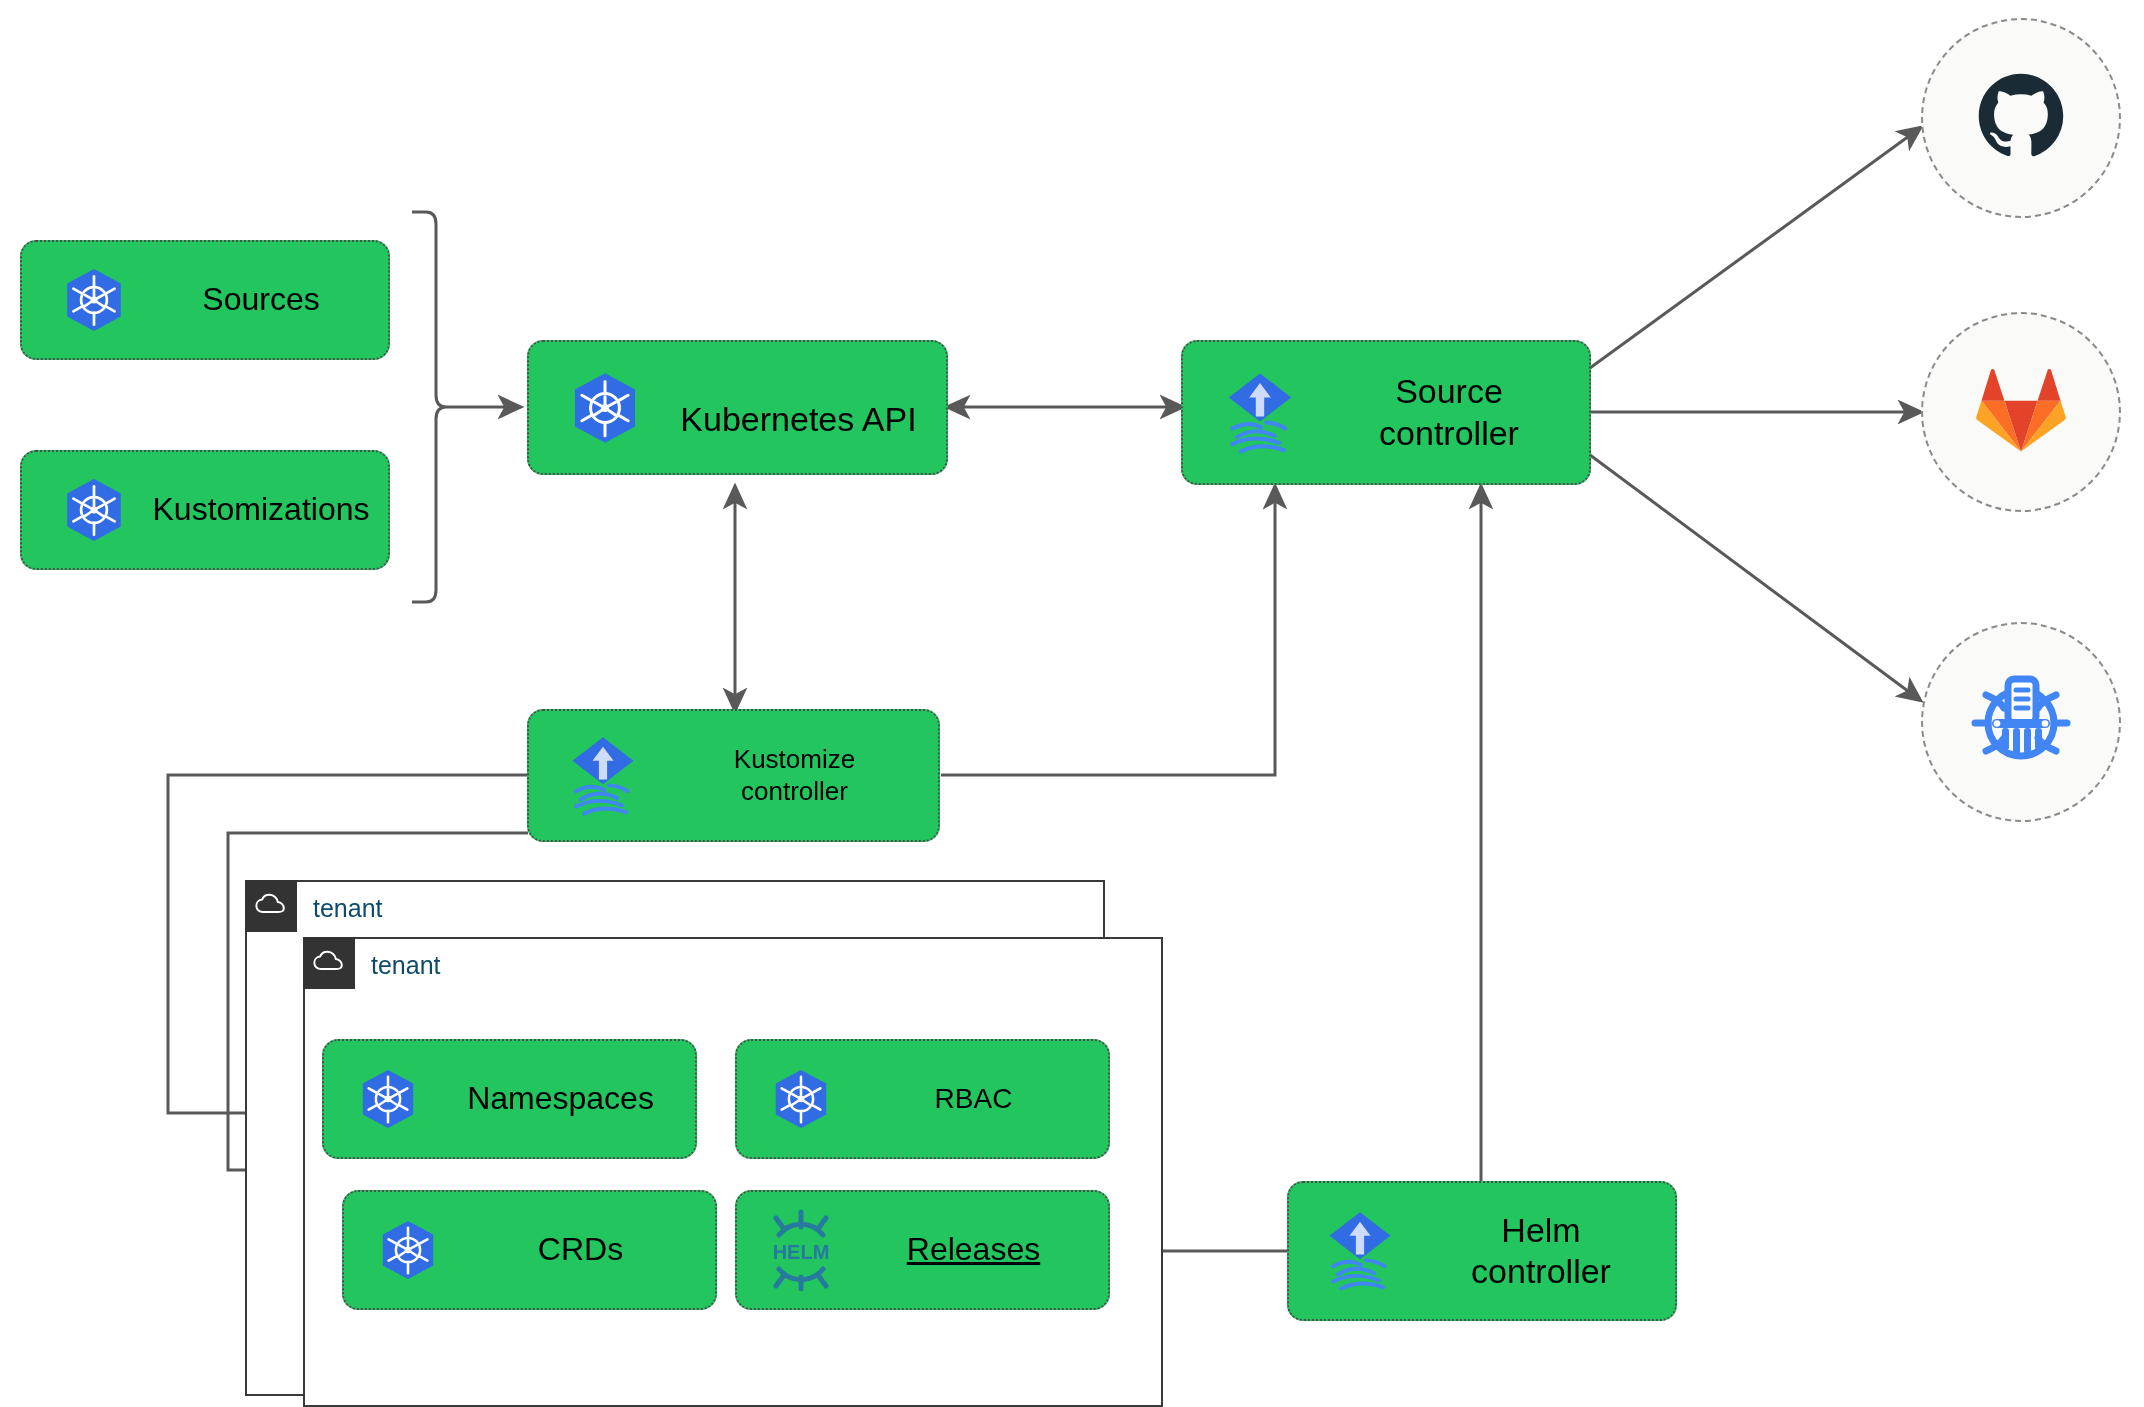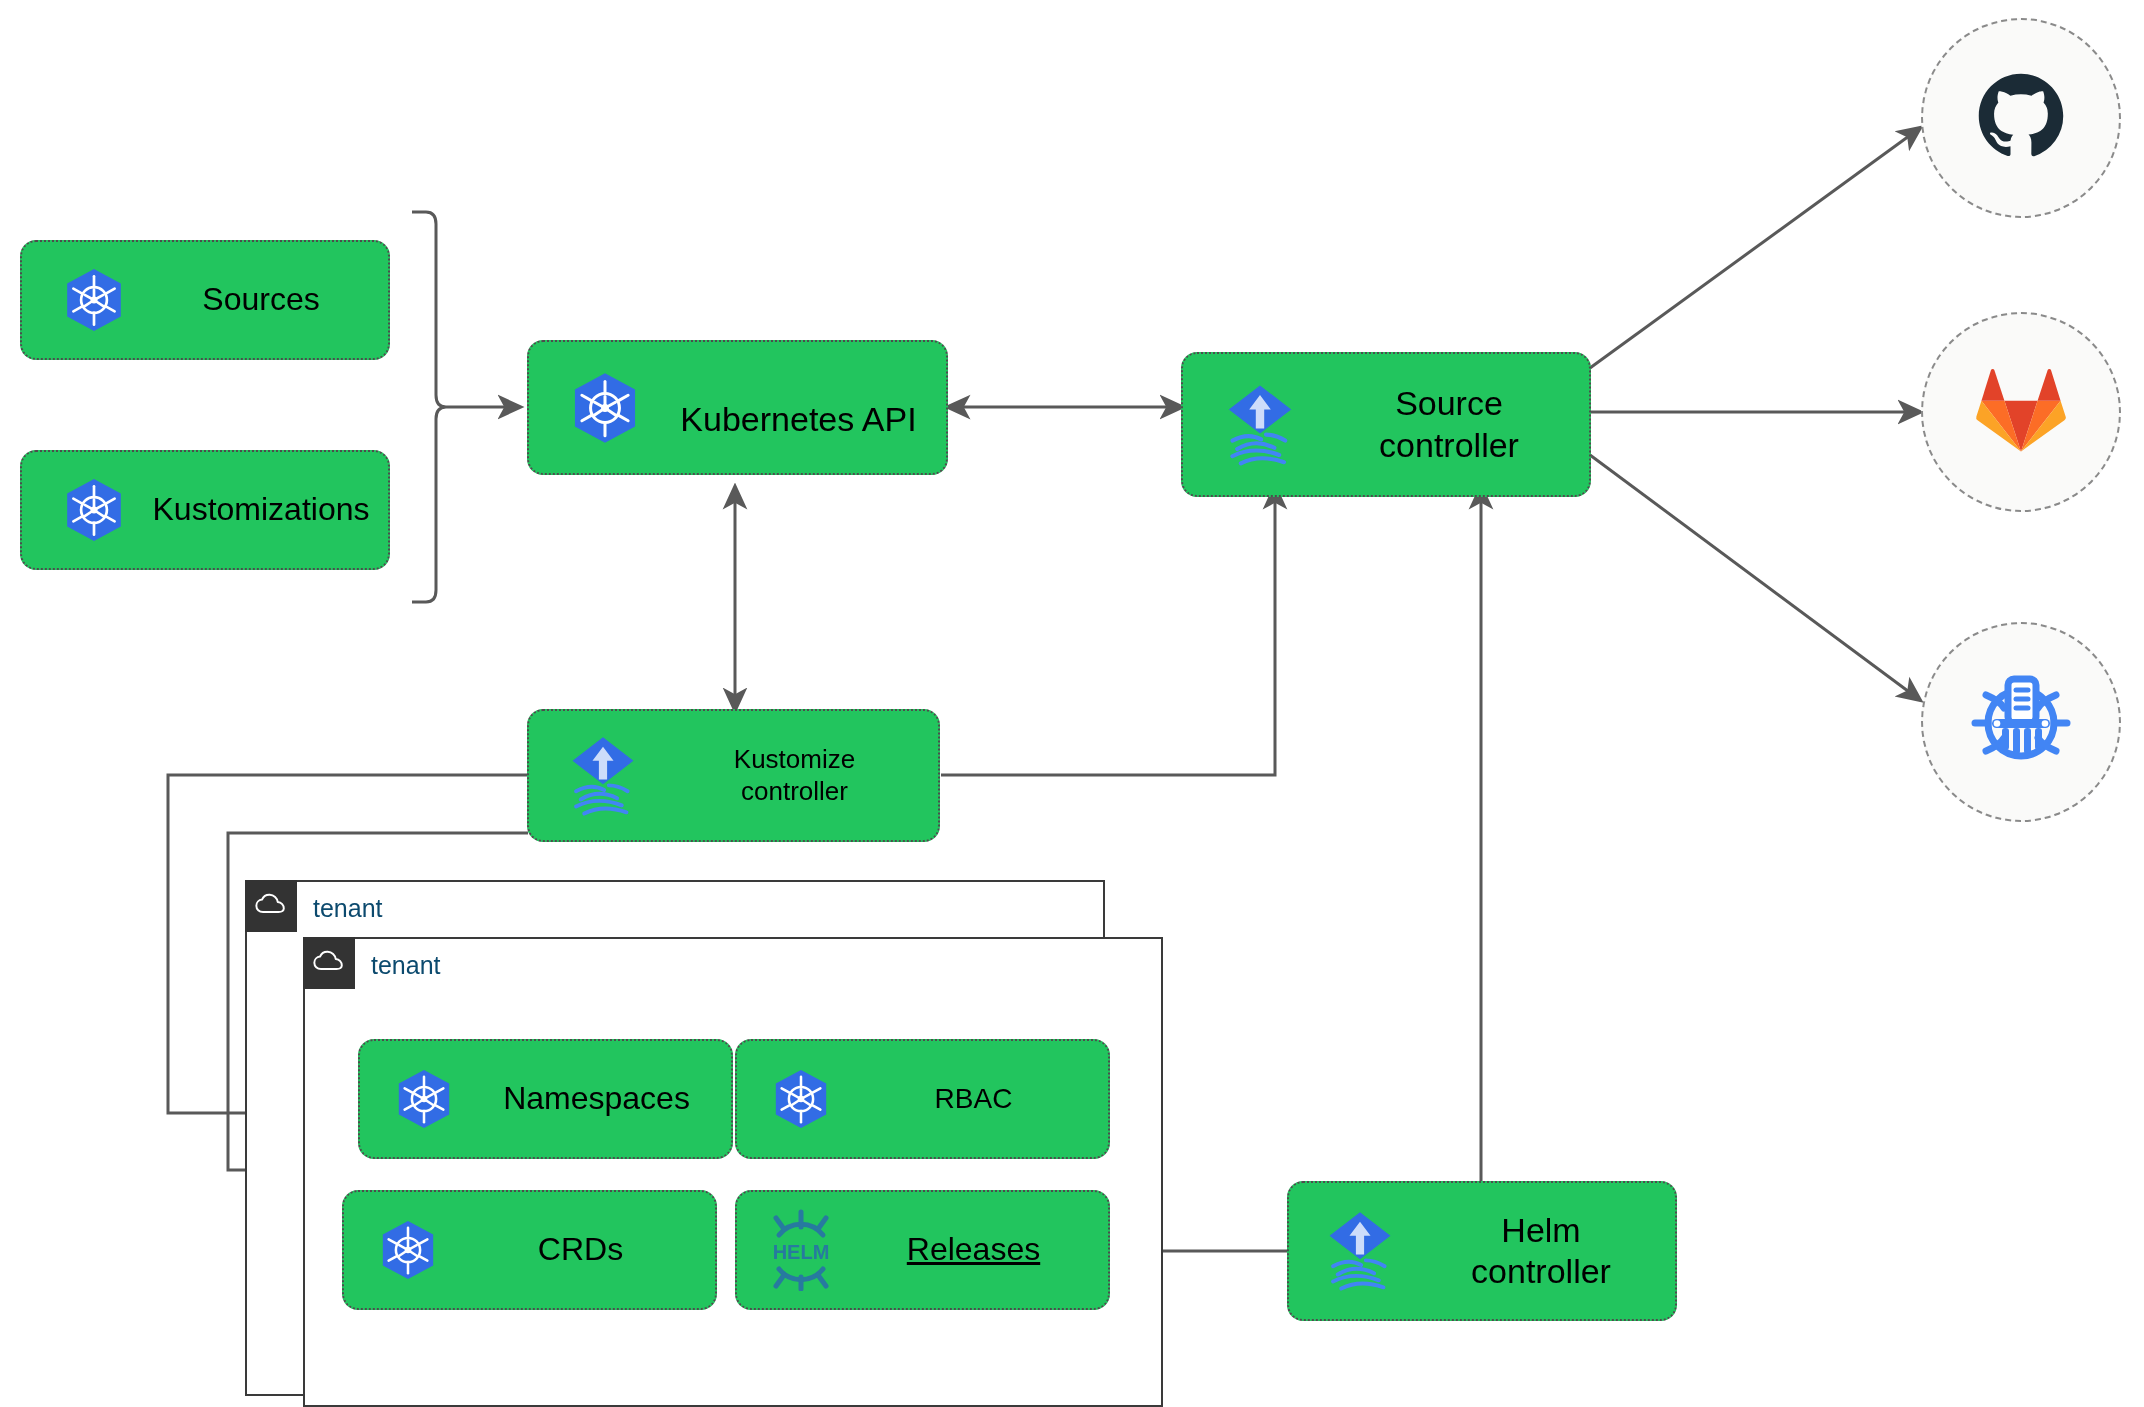--- a/index.html
+++ b/index.html
@@ -211,21 +211,21 @@
           <line x1="23" y1="38" x2="32" y2="32"></line>
           <line x1="41" y1="27" x2="32" y2="32"></line>
           <line x1="41" y1="38" x2="32" y2="32"></line>
         </g>
         <circle cx="32" cy="32" r="3.4" fill="#ffffff"></circle>
       </svg>
     </span>
     <span class="lbl" style="font-size:34px;margin-top:24px;">Kubernetes API</span>
   </div>
 
-  <div class="node" style="left:1181px; top:352px; width:410px; height:145px;">
+  <div class="node" style="left:1181px; top:340px; width:410px; height:145px;">
     <span class="ico" style="width:110px; margin-left:22px;">
       <svg width="78" height="84" viewBox="0 0 64 70" aria-hidden="true">
         <polygon points="32,2 58,22 32,42 6,22" fill="#326CE5"></polygon>
         <path d="M32,10 L41,22 L35.5,22 L35.5,38 L28.5,38 L28.5,22 L23,22 Z" fill="#cddcfa"></path>
         <g stroke="#4285F4" stroke-width="3.4" stroke-linecap="round" fill="none">
           <path d="M9,48 Q22,41 33,47"></path>
           <path d="M13,55 Q28,46 44,54"></path>
           <path d="M9,61 Q27,52 48,60"></path>
           <path d="M16,67 Q32,59 52,66"></path>
           <path d="M37,43 Q45,43 53,48"></path>
@@ -291,21 +291,21 @@
         <svg width="32" height="24" viewBox="0 0 36 24" aria-hidden="true">
           <path d="M9,21 C4.6,21 1.5,17.9 1.5,14 C1.5,10.3 4.2,7.3 7.9,7
                    C9.4,3.6 12.8,1.4 16.6,1.6 C21.2,1.8 25,5.3 25.6,9.8
                    C29.6,10.1 32.6,13.3 32.4,17.1 C32.2,20.5 29.3,21 26.5,21 Z" fill="none" stroke="#ffffff" stroke-width="2.2" stroke-linejoin="round"></path>
         </svg>
       </span>
     </div>
     <span class="tenant-name" style="left:66px; top:12px;">tenant</span>
   </div>
 
-  <div class="node" style="left:358px; top:1039px; width:375px; height:120px; z-index:6;">
+  <div class="node" style="left:322px; top:1039px; width:375px; height:120px; z-index:6;">
     <span class="ico" style="width:88px; margin-left:20px;">
       <svg width="62" height="66" viewBox="0 0 64 64" aria-hidden="true">
         <polygon points="32,2 58,16 58,48 32,62 6,48 6,16" fill="#326CE5"></polygon>
         <g fill="none" stroke="#ffffff" stroke-width="2.6" stroke-linecap="round">
           <circle cx="32" cy="32" r="12.5"></circle>
           <line x1="32" y1="9" x2="32" y2="19.5"></line>
           <line x1="32" y1="44.5" x2="32" y2="56"></line>
           <line x1="12" y1="21" x2="21" y2="26"></line>
           <line x1="43" y1="38" x2="52" y2="43"></line>
           <line x1="12" y1="43" x2="21" y2="38"></line>

